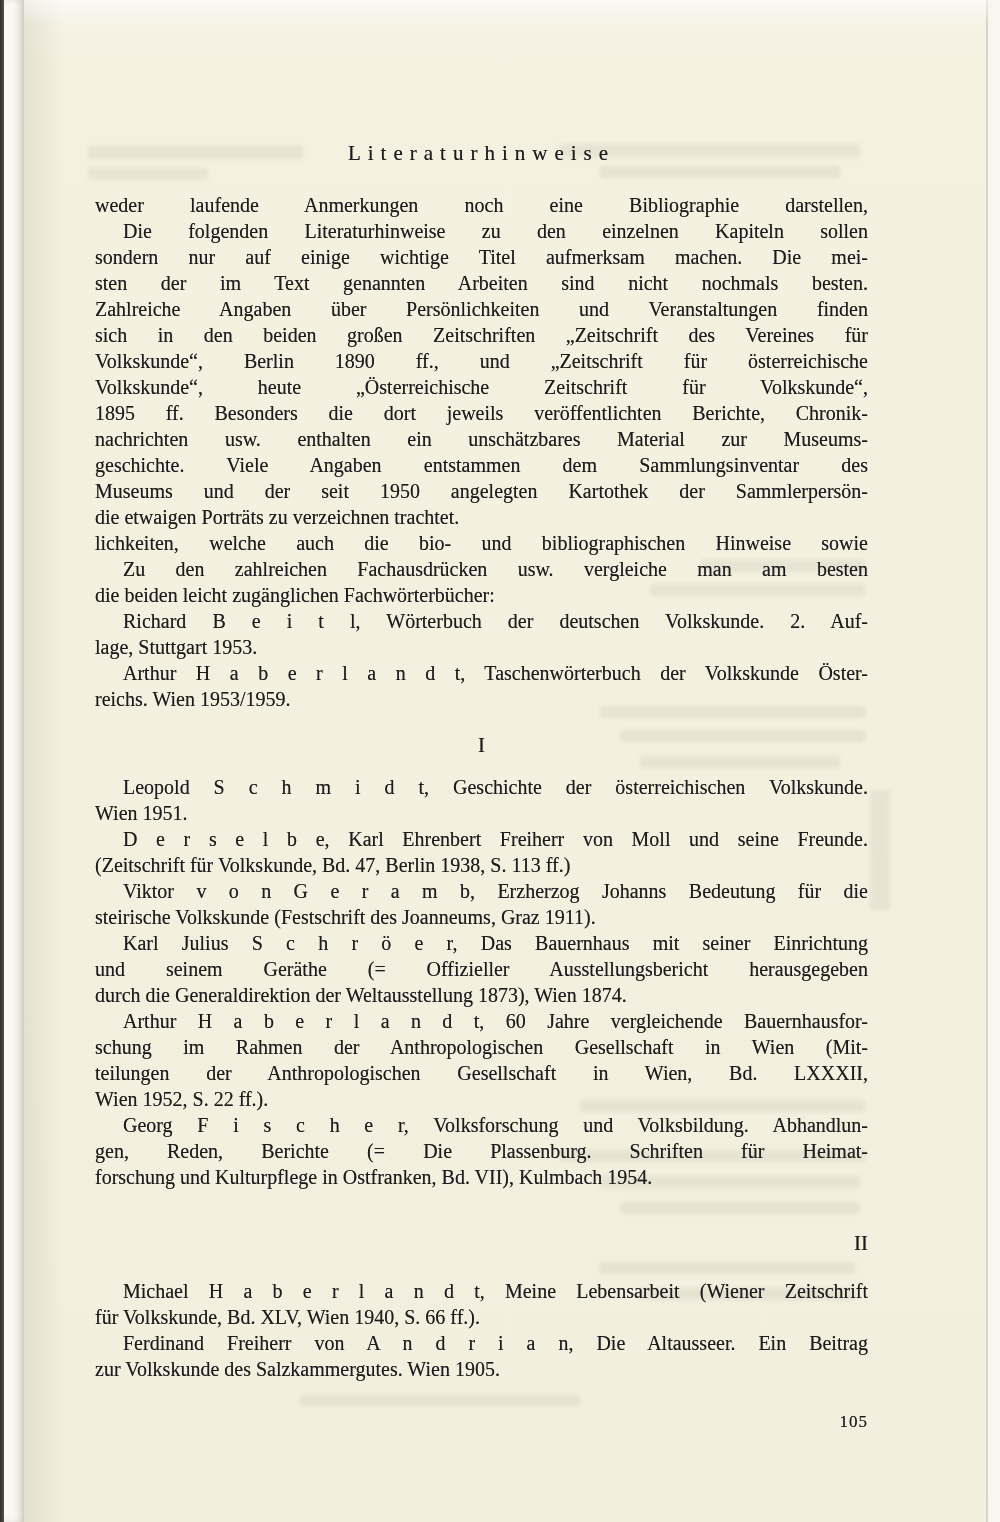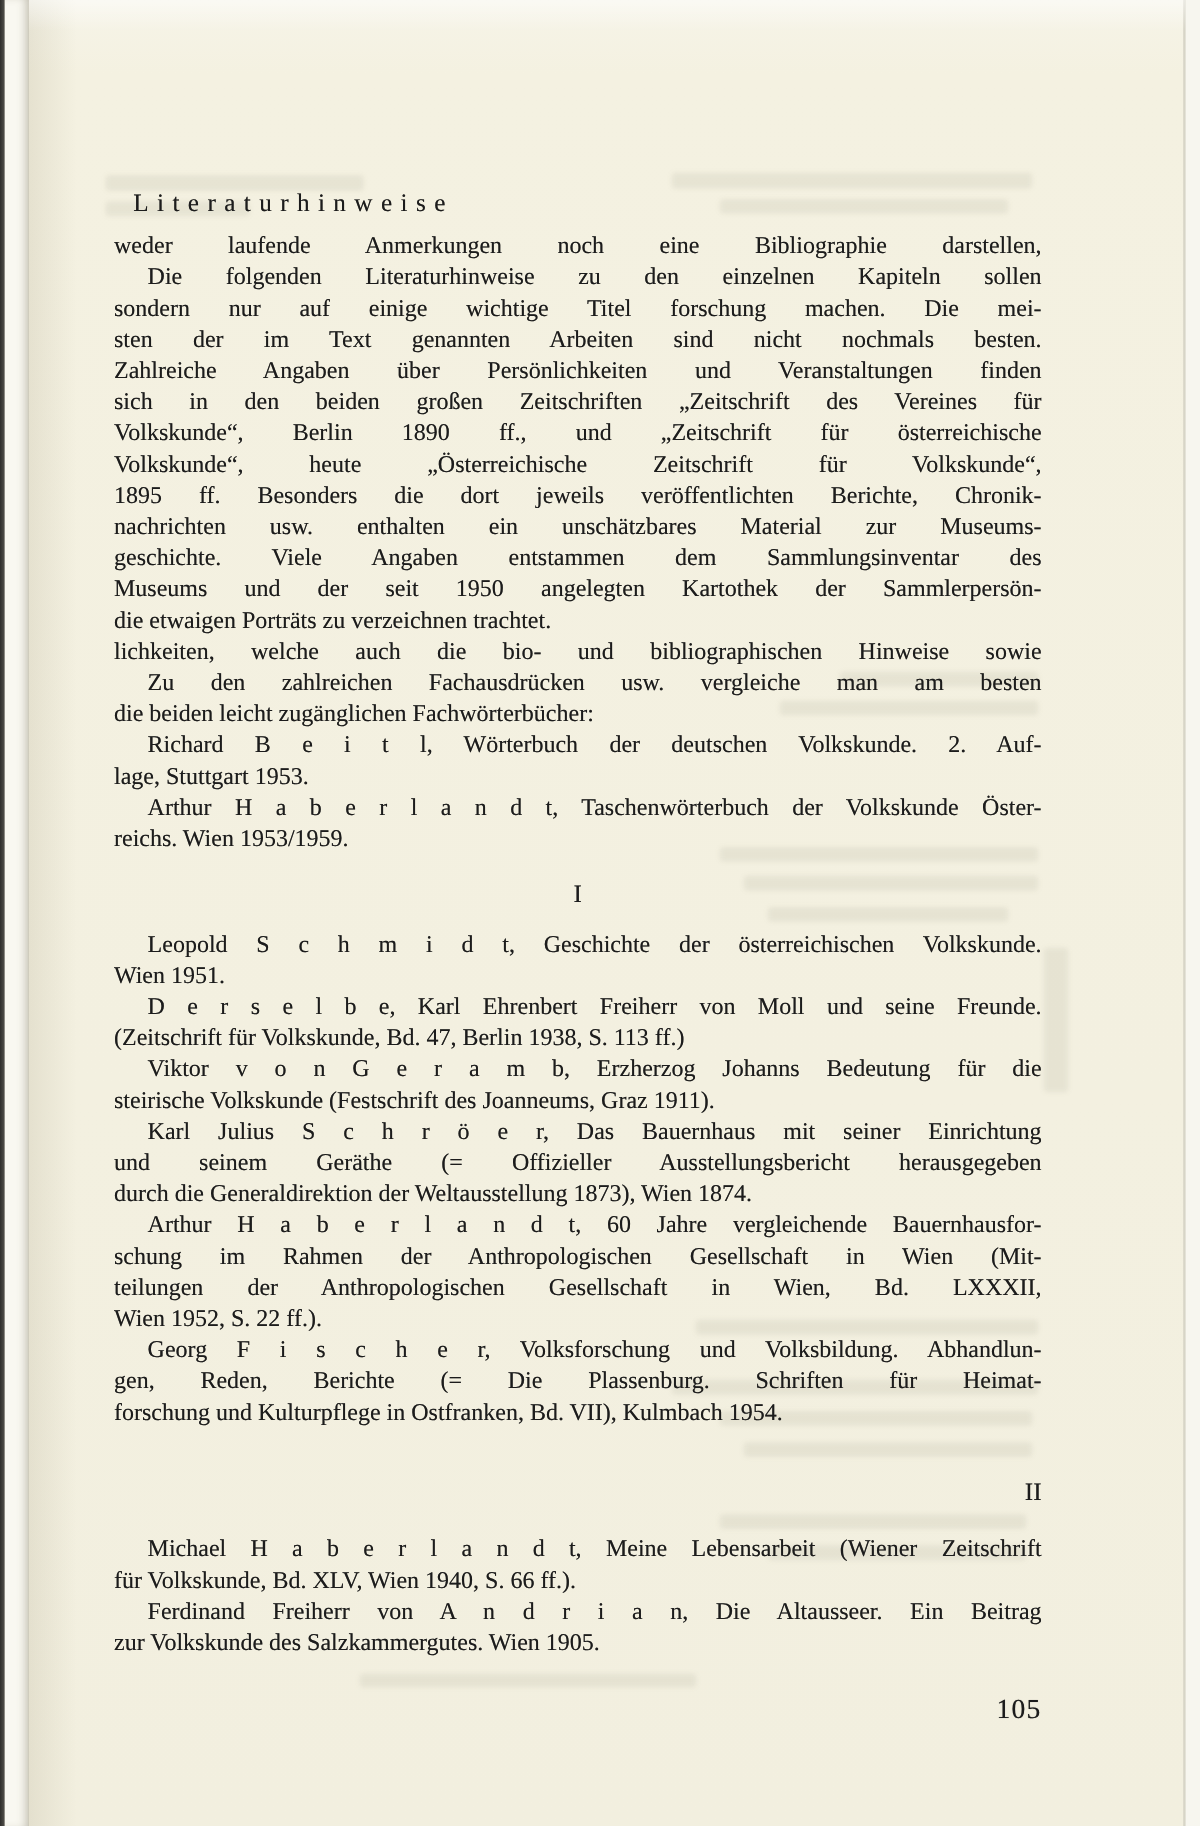--- a/index.html
+++ b/index.html
@@ -45,23 +45,24 @@
   .bleed div {
     position: absolute;
     background: rgba(95, 90, 75, 0.085);
     filter: blur(2px);
     border-radius: 3px;
   }
   
   .title {
     position: absolute;
     top: 141px; left: 95px; width: 773px;
-    margin: 16px;
+    margin: 0;
     font-size: 21px; font-weight: normal;
     letter-spacing: 7px;
+    text-align: center;
     text-shadow: 0 0 0.5px rgba(0,0,0,0.55);
   }
   
   .page-body {
     position: absolute;
     top: 192px; left: 95px; width: 773px;
     font-size: 20px;
     line-height: 26px;
     text-shadow: 0 0 0.5px rgba(0,0,0,0.5);
   }
@@ -77,21 +78,21 @@
     text-align: center;
     font-size: 21px;
     line-height: 26px;
   }
   .heading.gap-sm { margin: 20px 0 16px 0; }
   .heading.gap-lg { margin: 40px 0 22px 0; text-align: right; }
   .pagenum {
     position: absolute;
     top: 1412px; left: 95px; width: 773px;
     text-align: right;
-    font-size: 23px;
+    font-size: 17px;
     letter-spacing: 1px;
     text-shadow: 0 0 0.6px rgba(0,0,0,0.6);
   }
 </style>
 </head>
 <body>
 
 <div class="scan">
   <div class="edge-dark"></div>
   <div class="edge-light"></div>
@@ -118,21 +119,21 @@
     <div style="left:640px; top:1288px; width:215px; height:12px;"></div>
     <div style="left:300px; top:1395px; width:280px; height:11px;"></div>
   </div>
 
   <h1 class="title">Literaturhinweise</h1>
 
   <main class="page-body">
       <div class="para">
         <div class="line">weder laufende Anmerkungen noch eine Bibliographie darstellen,</div>
         <div class="line first">Die folgenden Literaturhinweise zu den einzelnen Kapiteln sollen</div>
-        <div class="line">sondern nur auf einige wichtige Titel forschung machen. Die mei-</div>
+        <div class="line">sondern nur auf einige wichtige Titel aufmerksam machen. Die mei-</div>
         <div class="line">sten der im Text genannten Arbeiten sind nicht nochmals besten.</div>
         <div class="line">Zahlreiche Angaben über Persönlichkeiten und Veranstaltungen finden</div>
         <div class="line">sich in den beiden großen Zeitschriften „Zeitschrift des Vereines für</div>
         <div class="line">Volkskunde“, Berlin 1890 ff., und „Zeitschrift für österreichische</div>
         <div class="line">Volkskunde“, heute „Österreichische Zeitschrift für Volkskunde“,</div>
         <div class="line">1895 ff. Besonders die dort jeweils veröffentlichten Berichte, Chronik-</div>
         <div class="line">nachrichten usw. enthalten ein unschätzbares Material zur Museums-</div>
         <div class="line">geschichte. Viele Angaben entstammen dem Sammlungsinventar des</div>
         <div class="line">Museums und der seit 1950 angelegten Kartothek der Sammlerpersön-</div>
         <div class="line last">die etwaigen Porträts zu verzeichnen trachtet.</div>

